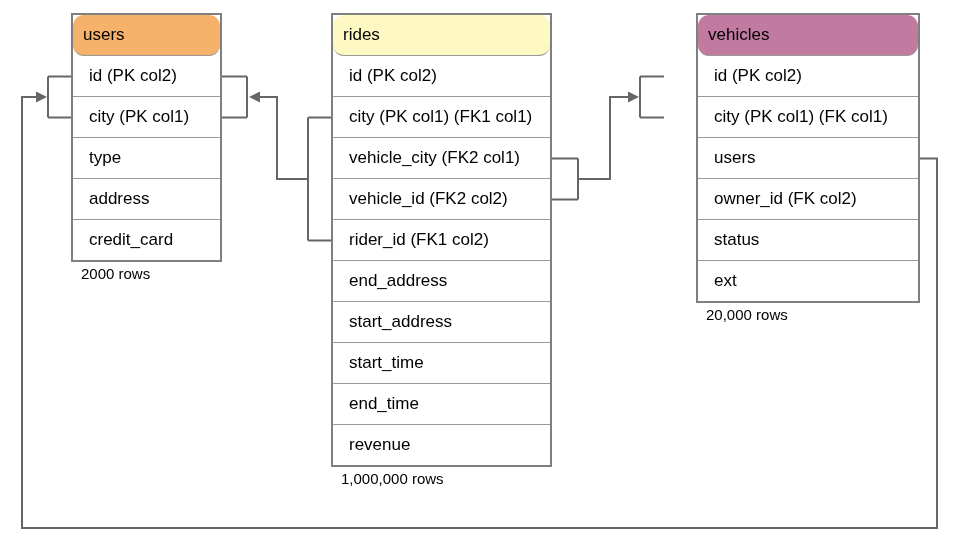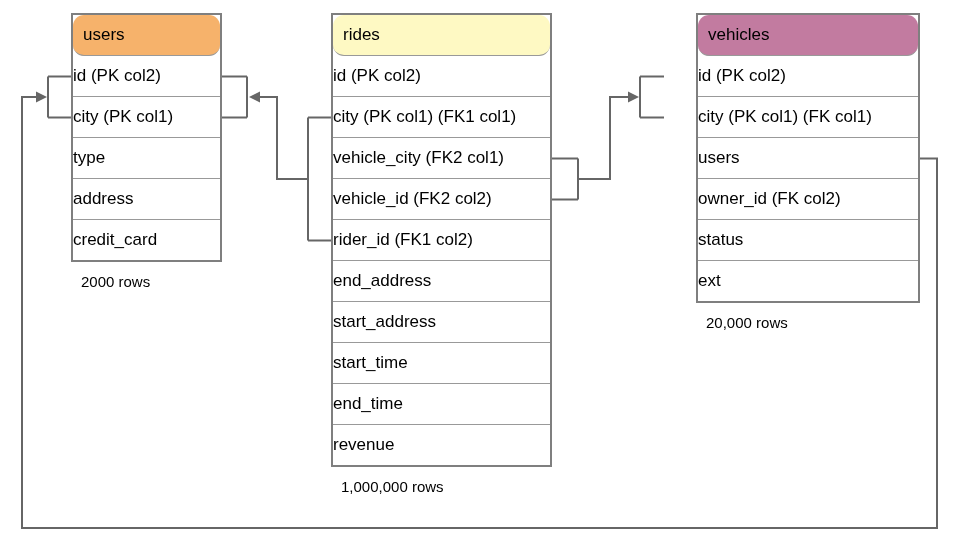--- a/index.html
+++ b/index.html
@@ -41,30 +41,30 @@
     padding: 0 10px;
     font-size: 17px;
     border-bottom: 1px solid var(--border-color);
     white-space: nowrap;
     overflow: hidden;
     border-radius: 11px;
   }
   .trow {
     height: 41px;
     line-height: 40px;
-    padding: 0 0;
+    padding: 0 16px;
     font-size: 17px;
     border-bottom: 1px solid var(--border-color);
     background: #ffffff;
     white-space: nowrap;
     overflow: hidden;
   }
   .trow:last-child { border-bottom: none; height: 40px; }
   .row-count {
-    margin-top: 11px;
+    margin-top: 3px;
     padding-left: 10px;
     font-size: 15px;
     color: #000000;
     white-space: nowrap;
   }
   .wrap-users    { left: 71px;  top: 13px; width: 151px; }
   .wrap-rides    { left: 331px; top: 13px; width: 221px; }
   .wrap-vehicles { left: 696px; top: 13px; width: 224px; }
 </style>
 </head>

